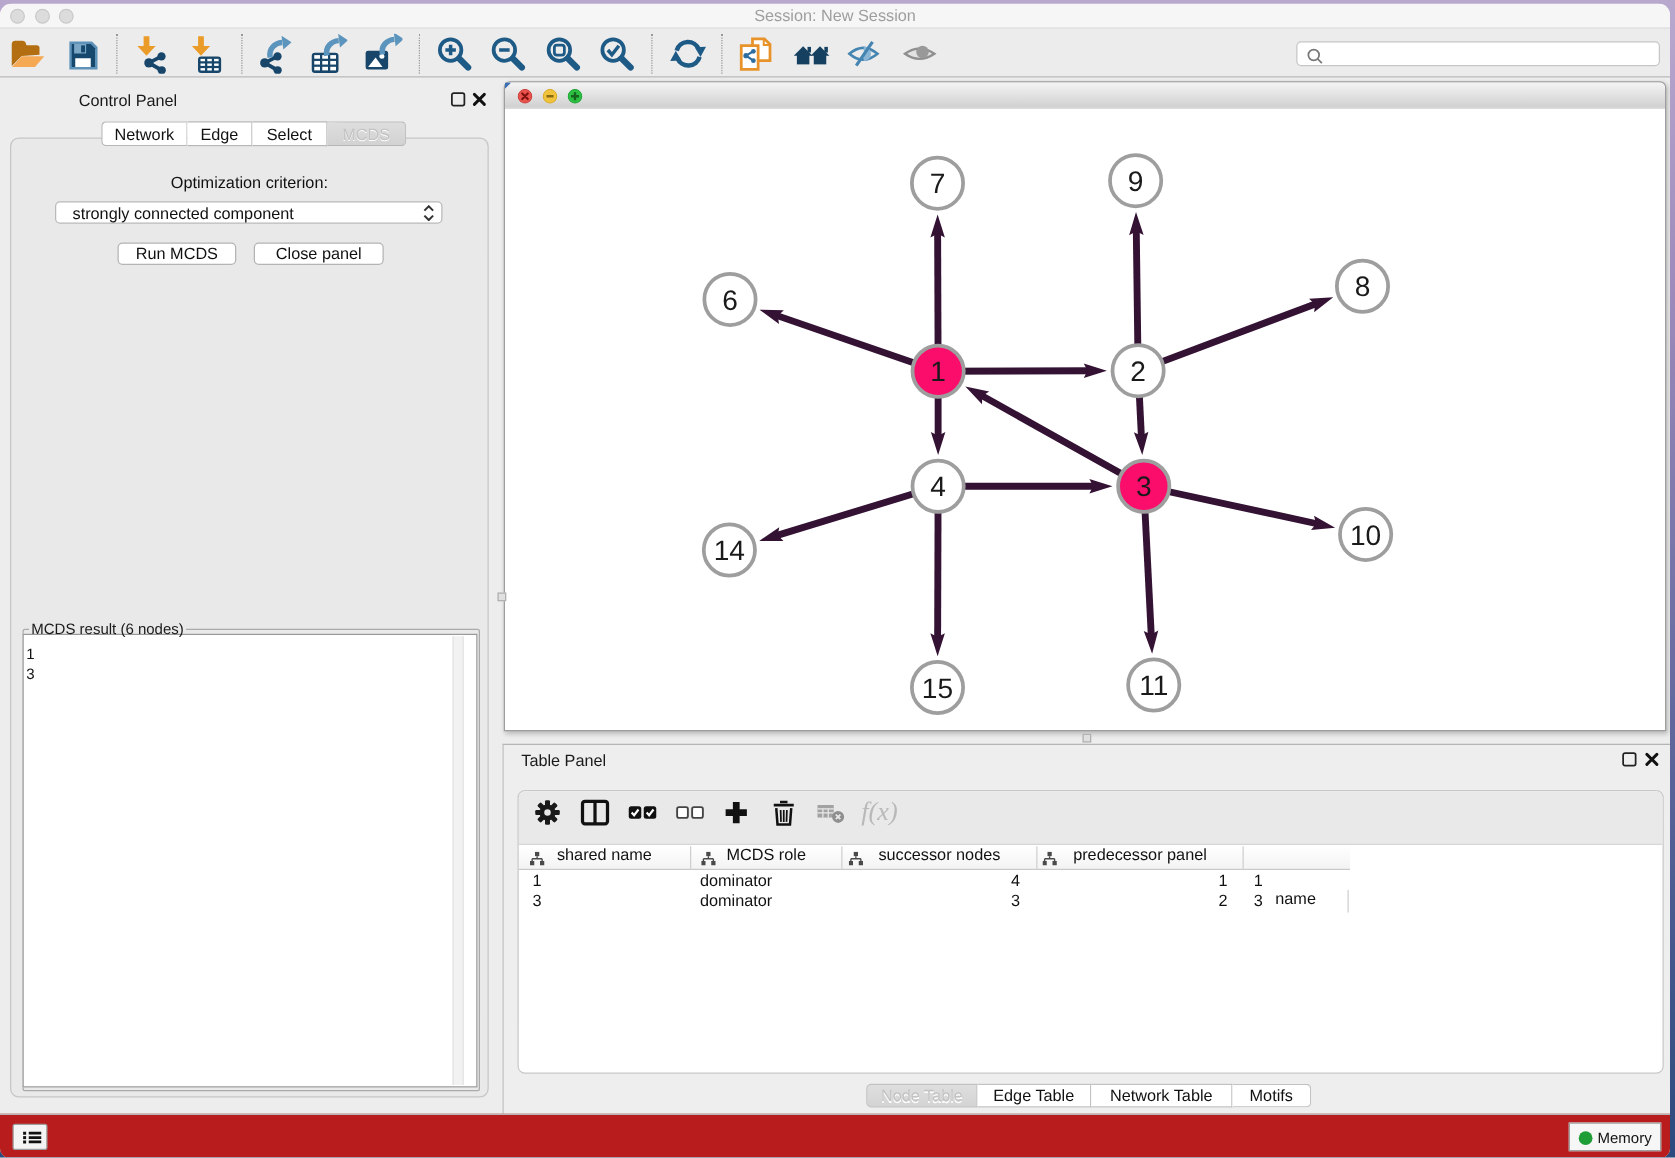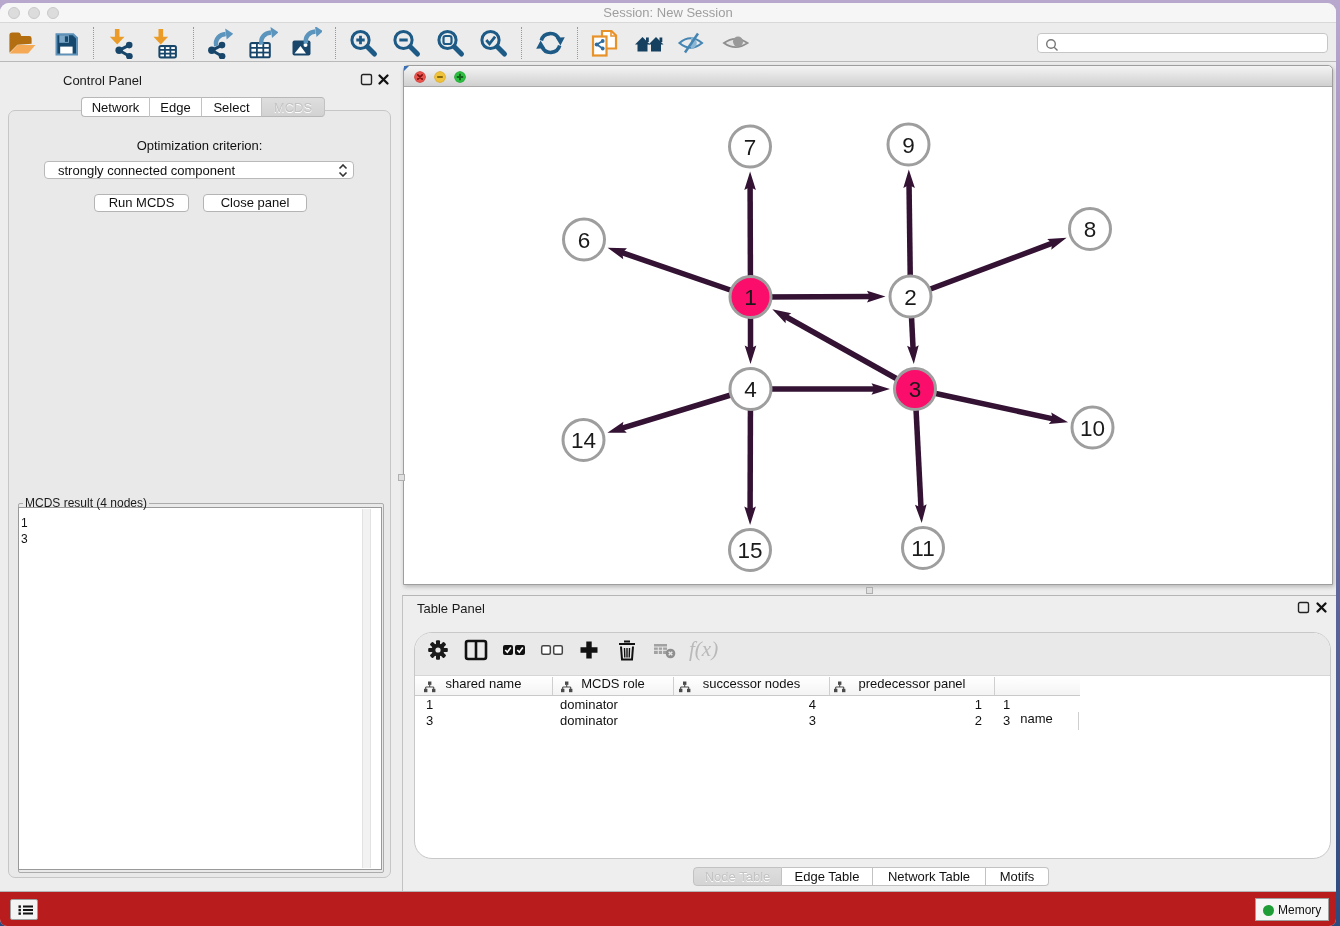--- a/index.html
+++ b/index.html
@@ -24,21 +24,21 @@
 fieldset.mcds legend { font-size:12px; color:#1a1a1a; margin-left:4px; padding:0 2px; position:relative; z-index:2; }
 .mcdsbox { position:absolute; left:-1px; top:-3px; width:364px; height:363px; background:#fff; border:1px solid #999; font-size:12px; line-height:16px; padding:7px 0 0 2px; color:#111; }
 .mcdstrack { position:absolute; right:10px; top:1px; bottom:1px; width:9px; background:#f2f2f2; border-left:1px solid #e2e2e2; border-right:1px solid #e2e2e2; }
 
 .netframe { position:absolute; left:403px; top:62px; width:930px; height:520px; background:#fff; border:1px solid #9e9e9e; border-radius:5px 5px 0 0; box-shadow:1px 2px 4px rgba(0,0,0,0.22); }
 .nettitle { position:absolute; left:0; top:0; width:100%; height:21px; background:linear-gradient(180deg,#f4f4f4,#d0d0d0); border-bottom:1px solid #a9a9a9; border-radius:5px 5px 0 0; }
 .tl { position:absolute; top:4.5px; width:12px; height:12px; border-radius:50%; }
 .netcanvas { position:absolute; left:0; top:21px; width:928px; height:497px; background:#fff; }
 
 .tablepanel { position:absolute; left:402px; top:592px; width:934px; height:296px; background:#eeeeee; border-top:1px solid #b5b5b5; border-left:1px solid #c2c2c2; }
-.tcontainer { position:absolute; left:11px; top:36px; width:917px; height:227px; background:#fff; border:1px solid #c8c8c8; border-radius:18px; overflow:hidden; }
+.tcontainer { position:absolute; left:11px; top:36px; width:917px; height:227px; background:#fff; border:1px solid #c8c8c8; border-radius:6px; overflow:hidden; }
 .tstrip { position:absolute; left:0; top:0; width:100%; height:43px; background:#e9e9e9; border-bottom:1px solid #d6d6d6; }
 .thead { position:absolute; left:0; top:44px; width:665px; height:19px; background:linear-gradient(#ffffff,#f3f3f3); border-bottom:1px solid #c9c9c9; }
 .thcell { position:absolute; top:0; height:18px; border-right:1px solid #cfcfcf; font-size:13px; color:#111; text-align:center; line-height:14px; }
 .trow { position:absolute; left:0; width:100%; height:16px; font-size:13px; color:#111; }
 .tcell { position:absolute; top:0; height:16px; line-height:16px; }
 .btab { position:absolute; top:867px; height:19px; background:#fff; border:1px solid #c2c2c2; border-left:none; font-size:13px; color:#111; text-align:center; line-height:18px; }
 
 .statusbar { position:absolute; left:0; bottom:0; width:100%; height:35px; background:#b91c1c; border-top:1px solid #b5b5b5; }
 .disabledtxt { color:#c3c3c3; text-shadow:0 1px 0 #ffffff;margin-top:48px; }
 </style>
@@ -202,21 +202,21 @@
         <div class="abs" style="left:35px;top:50px;width:310px;height:18px;background:#fff;border:1px solid #b9b9b9;border-radius:4px;">
           <div class="abs" style="left:13px;top:1px;font-size:13px;color:#111;">strongly connected component</div>
           <svg class="abs" style="right:5px;top:2px;" width="10" height="13" viewBox="0 0 10 13">
             <path d="M1.5 4.5 L5 1 L8.5 4.5" stroke="#333" stroke-width="1.6" fill="none"></path>
             <path d="M1.5 8.5 L5 12 L8.5 8.5" stroke="#333" stroke-width="1.6" fill="none"></path>
           </svg>
         </div>
         <div class="btn" style="left:85px;top:83px;width:95px;height:18px;">Run MCDS</div>
         <div class="btn" style="left:194px;top:83px;width:104px;height:18px;">Close panel</div>
         <fieldset class="mcds">
-          <legend>MCDS result (4 nodes)</legend>
+          <legend>MCDS result (6 nodes)</legend>
           <div class="mcdsbox">1<br>3<div class="mcdstrack"></div></div>
         </fieldset>
       </div>
   </div>
 
   <div class="netframe">
     <div class="nettitle">
       <svg class="tl" style="left:10px;" viewBox="0 0 12 12">
           <circle cx="6" cy="6" r="5.5" fill="#ea534d" stroke="#c93e38" stroke-width="0.8"></circle>
           <path d="M3.8 3.8 L8.2 8.2 M8.2 3.8 L3.8 8.2" stroke="#7d110e" stroke-width="1.7" stroke-linecap="round"></path>

